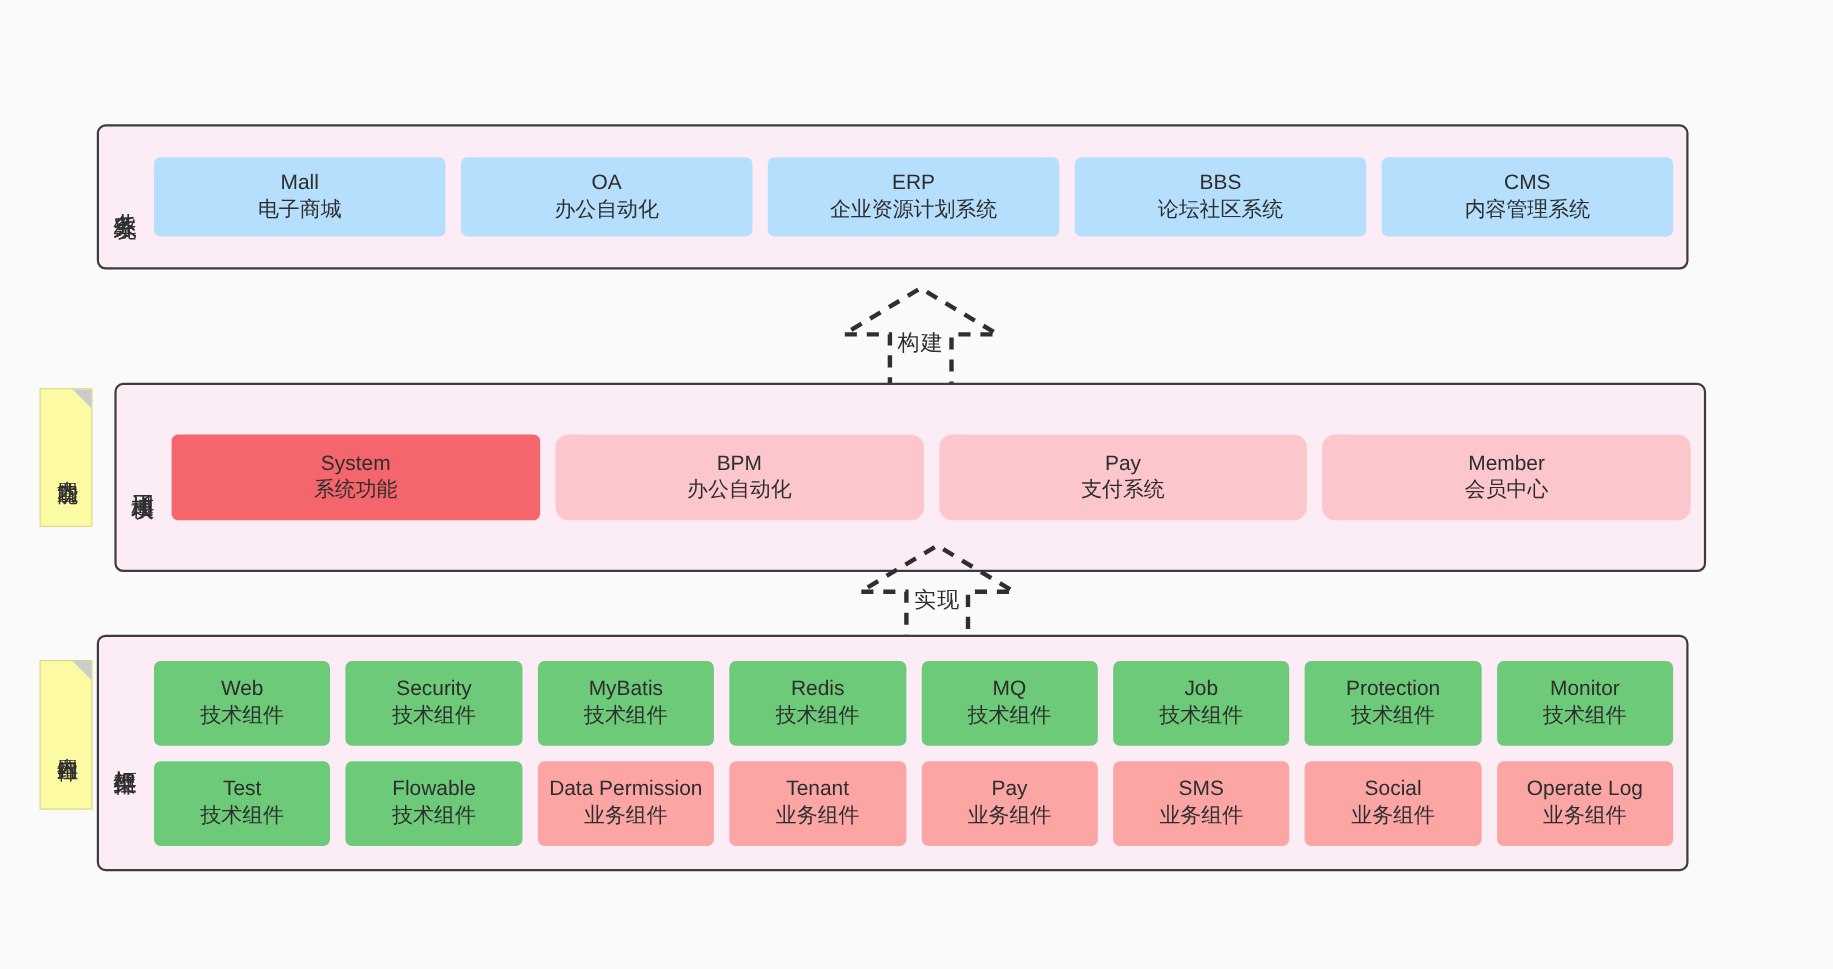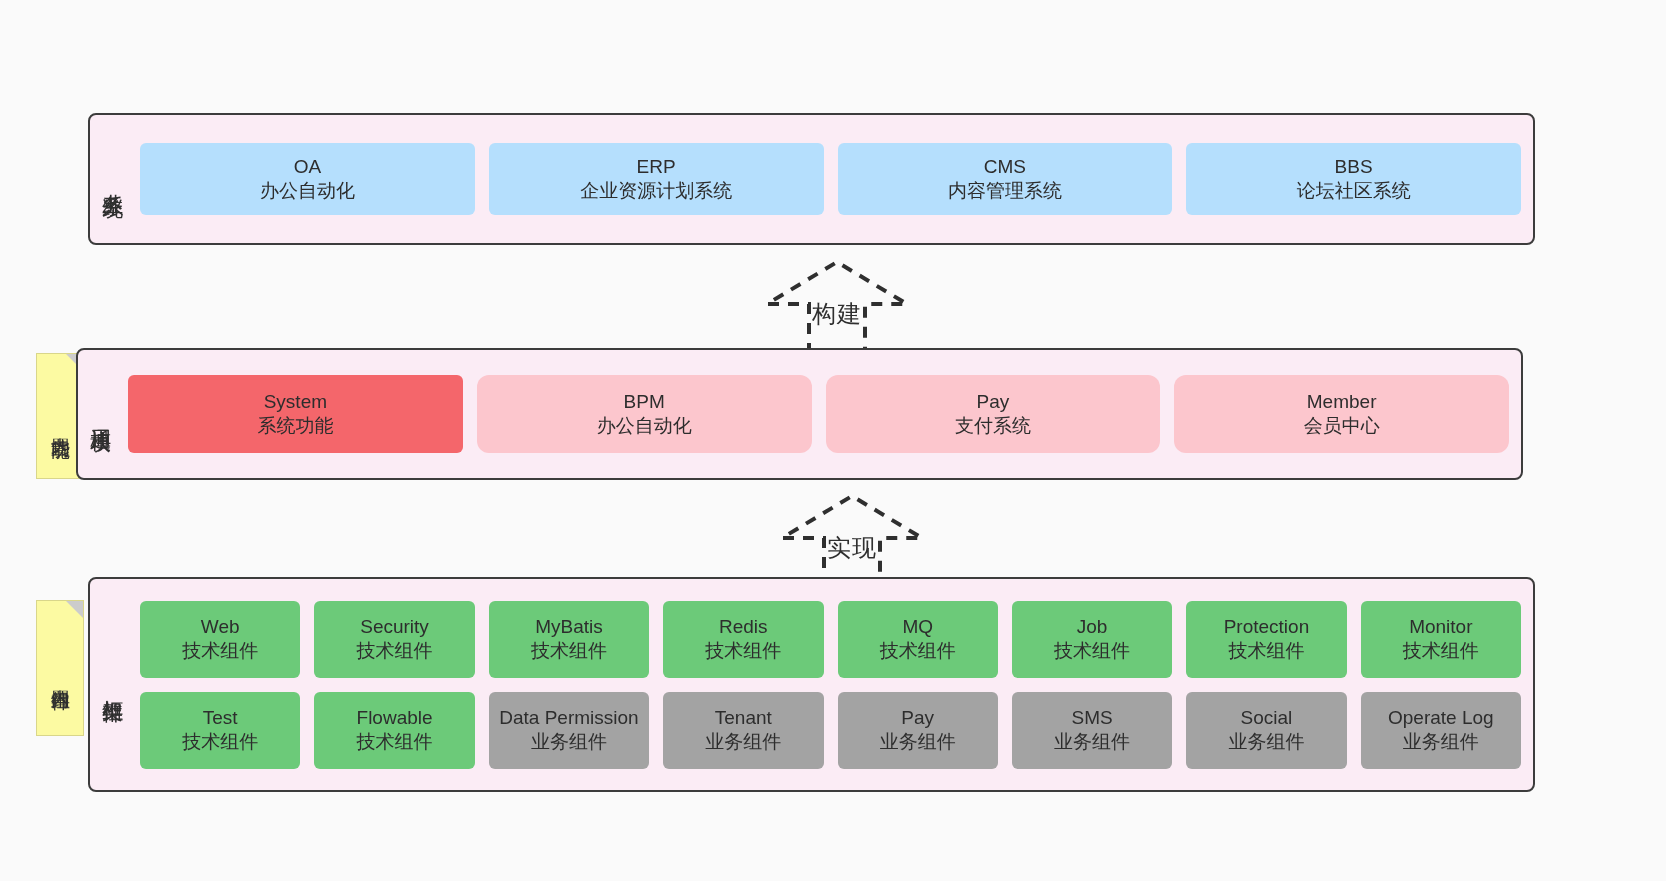--- a/index.html
+++ b/index.html
@@ -77,27 +77,27 @@
     padding: 6px 4px;
   }
   .node .t1 { display: block; }
   .node .t2 { display: block; }
 
   
   .c-blue       { background: #b5dffd; }
   .c-red        { background: #f4666b; }
   .c-pink       { background: #fcc6cd; border-radius: 12px; }
   .c-green      { background: #6cca79; align-items: center; }
-  .c-greenlight { background: #a3a3a3; }
+  .c-greenlight { background: #fca5a5; }
 
   
   #band-business { left: 88px;  top: 113px; width: 1447px; height: 132px; }
   #band-business .node { height: 72px; }
 
-  #band-common   { left: 76px;  top: 348px; width: 1447px; height: 132px; }
+  #band-common   { left: 104px;  top: 348px; width: 1447px; height: 172px; }
   #band-common .node { height: 78px; }
 
   #band-framework{ left: 88px;  top: 577px; width: 1447px; height: 215px; }
   #band-framework .node { height: 77px; }
 
   #band-framework .band-label { font-size: 21px; }
 
   
   .note {
     position: absolute;
@@ -134,52 +134,56 @@
     position: absolute;
     width: 160px;
     height: 96px;
   }
   .arrow svg { display: block; }
   .arrow-label {
     position: absolute;
     left: 0; right: 0;
     top: 40px;
     text-align: center;
-    font-size: 24px;
+    font-size: 20px;
     color: #2f2f2f;
     letter-spacing: 1px;
     pointer-events: none;
   }
   #arrow-build   { left: 757px; top: 258px; }
   #arrow-realize { left: 772px; top: 492px; }
 </style>
 </head>
 <body>
 
 <div id="canvas">
 
   <div class="band" id="band-business">
     <div class="band-label">业务系统</div>
     <div class="band-body">
       <div class="row">
         <div class="node c-blue">
+          <span class="t1">Mall</span>
+          <span class="t2">电子商城</span>
+        </div>
+        <div class="node c-blue">
           <span class="t1">OA</span>
           <span class="t2">办公自动化</span>
         </div>
         <div class="node c-blue">
           <span class="t1">ERP</span>
           <span class="t2">企业资源计划系统</span>
         </div>
         <div class="node c-blue">
+          <span class="t1">BBS</span>
+          <span class="t2">论坛社区系统</span>
+        </div>
+        <div class="node c-blue">
           <span class="t1">CMS</span>
           <span class="t2">内容管理系统</span>
-        </div>
-        <div class="node c-blue">
-          <span class="t1">BBS</span>
-          <span class="t2">论坛社区系统</span>
         </div>
       </div>
     </div>
   </div>
 
   <div class="arrow" id="arrow-build">
     <svg width="160" height="96" viewBox="0 0 160 96" fill="none">
       <path d="M52 96 L52 46 L10 46 L80 4 L150 46 L108 46 L108 96" stroke="#2f2f2f" stroke-width="4" stroke-dasharray="11 9" stroke-linecap="butt" fill="none"></path>
     </svg>
     <div class="arrow-label">构建</div>

